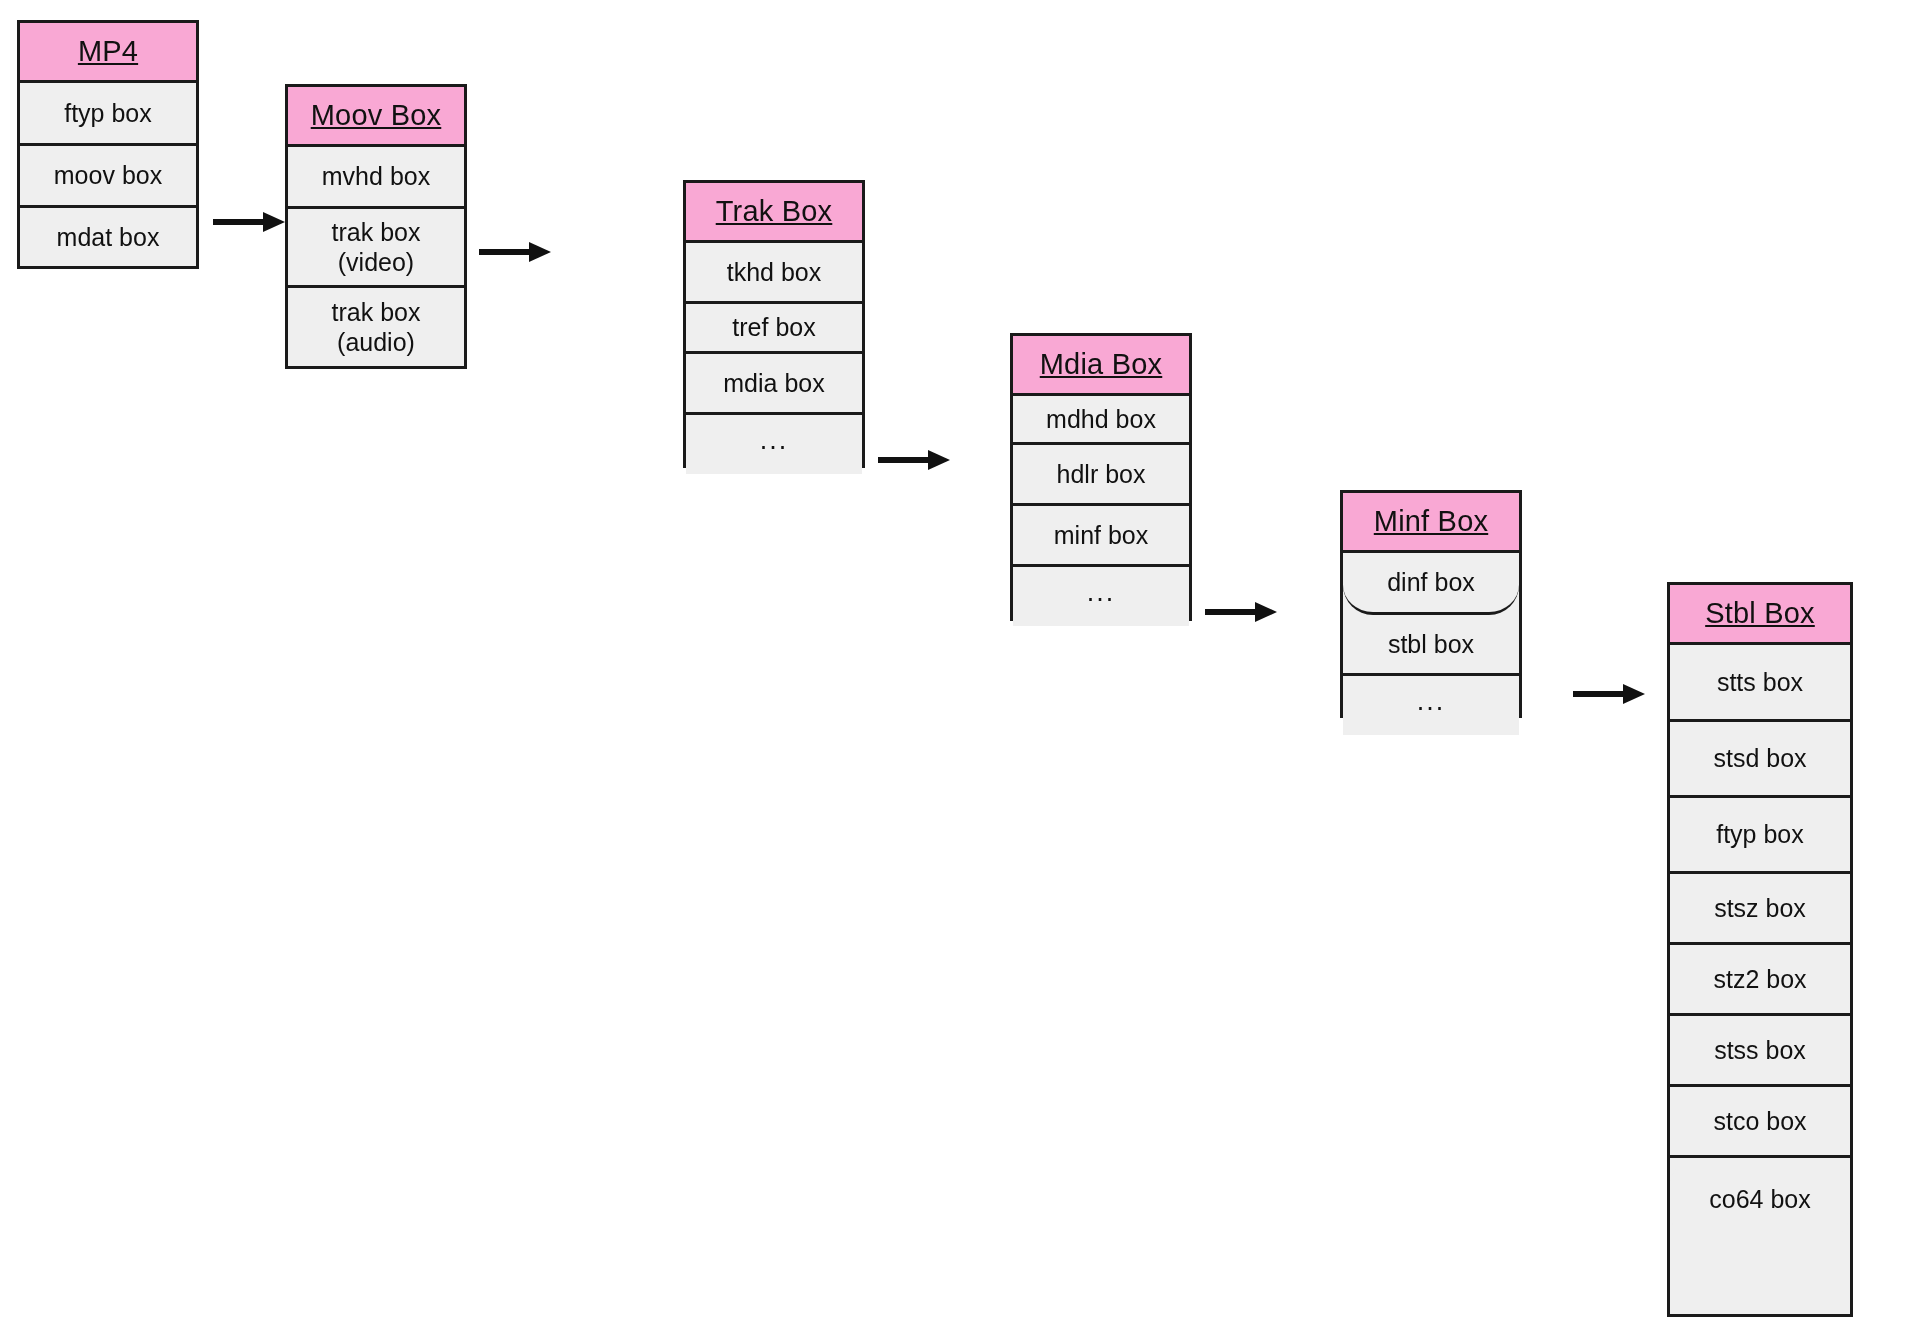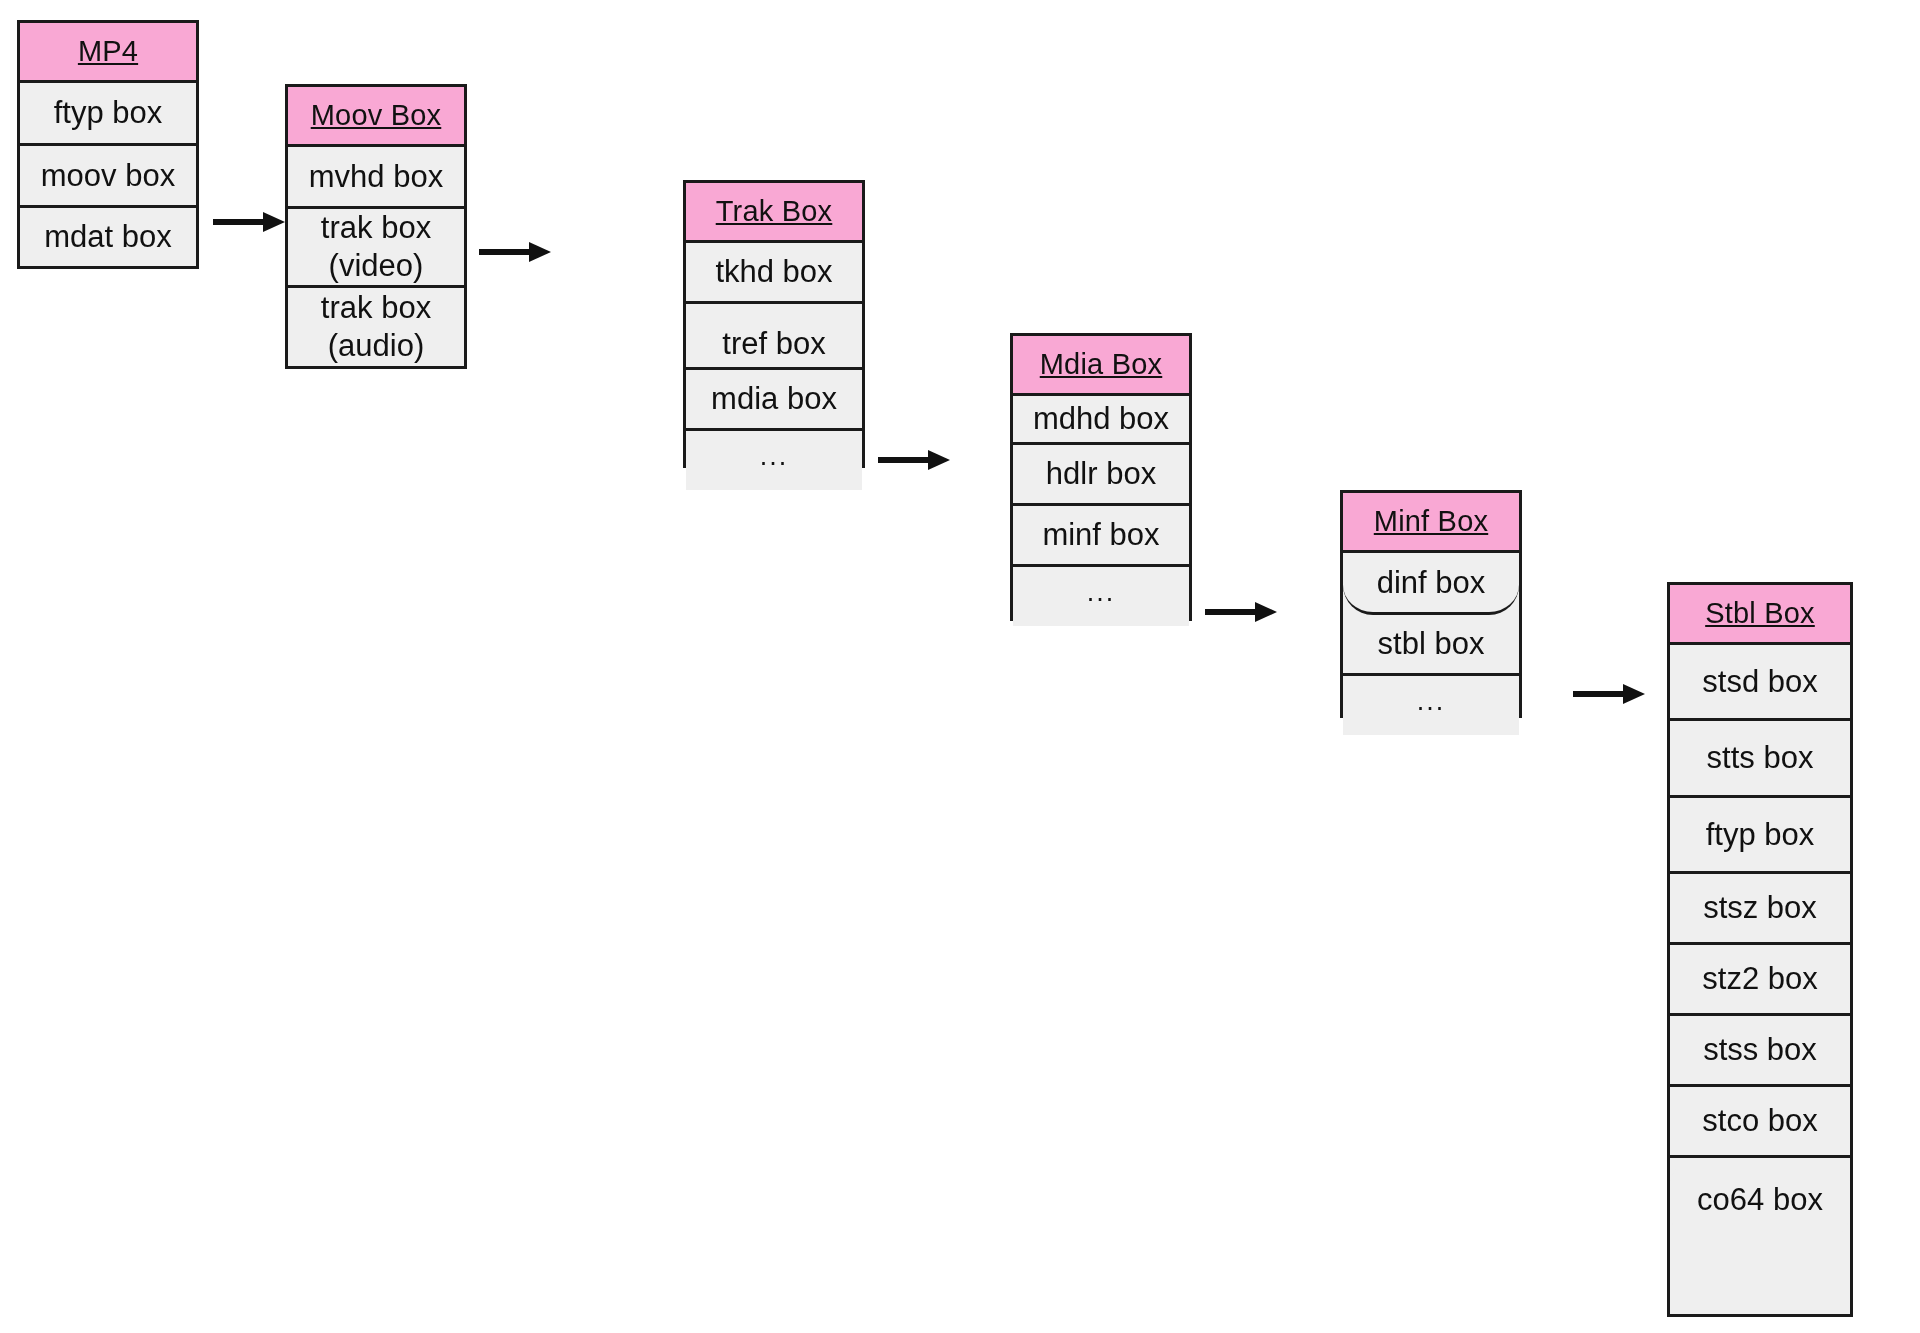--- a/index.html
+++ b/index.html
@@ -40,21 +40,21 @@
   }
   .box-row {
     box-sizing: border-box;
     background: #efefef;
     border-bottom: 3px solid #1a1a1a;
     display: flex;
     align-items: center;
     justify-content: center;
     text-align: center;
     color: #111111;
-    font-size: 31px;
+    font-size: 25px;
     font-weight: 400;
     line-height: 1.22;
     white-space: pre-line;
   }
   .box-row:last-child {
     border-bottom: none;
   }
   .box-row.ellipsis {
     font-size: 27px;
     letter-spacing: 2px;
@@ -100,21 +100,21 @@
   <div class="arrow" style="left:479px; top:240px; width:72px;">
     <svg width="72" height="24" viewBox="0 0 72 24">
       <line x1="0" y1="12" x2="54" y2="12" stroke="#111111" stroke-width="6"></line>
       <polygon points="50,2 72,12 50,22" fill="#111111"></polygon>
     </svg>
   </div>
 
   <div class="box-stack" style="left:683px; top:180px; width:182px; height:288px;">
     <div class="box-header" style="height:60px;">Trak Box</div>
     <div class="box-row" style="height:61px;">tkhd box</div>
-    <div class="box-row" style="height:50px;margin-top:16px;">tref box</div>
+    <div class="box-row" style="height:50px;">tref box</div>
     <div class="box-row" style="height:61px;">mdia box</div>
     <div class="box-row ellipsis" style="height:59px;">...</div>
   </div>
 
   <div class="arrow" style="left:878px; top:448px; width:72px;">
     <svg width="72" height="24" viewBox="0 0 72 24">
       <line x1="0" y1="12" x2="54" y2="12" stroke="#111111" stroke-width="6"></line>
       <polygon points="50,2 72,12 50,22" fill="#111111"></polygon>
     </svg>
   </div>
@@ -143,22 +143,22 @@
 
   <div class="arrow" style="left:1573px; top:682px; width:72px;">
     <svg width="72" height="24" viewBox="0 0 72 24">
       <line x1="0" y1="12" x2="54" y2="12" stroke="#111111" stroke-width="6"></line>
       <polygon points="50,2 72,12 50,22" fill="#111111"></polygon>
     </svg>
   </div>
 
   <div class="box-stack" style="left:1667px; top:582px; width:186px; height:735px;">
     <div class="box-header" style="height:60px;">Stbl Box</div>
+    <div class="box-row" style="height:77px;">stts box</div>
     <div class="box-row" style="height:76px;">stsd box</div>
-    <div class="box-row" style="height:77px;">stts box</div>
     <div class="box-row" style="height:76px;">ftyp box</div>
     <div class="box-row" style="height:71px;">stsz box</div>
     <div class="box-row" style="height:71px;">stz2 box</div>
     <div class="box-row" style="height:71px;">stss box</div>
     <div class="box-row" style="height:71px;">stco box</div>
     <div class="box-row" style="height:83px;border-radius:28px;">co64 box</div>
   </div>
 
 </div>
 

